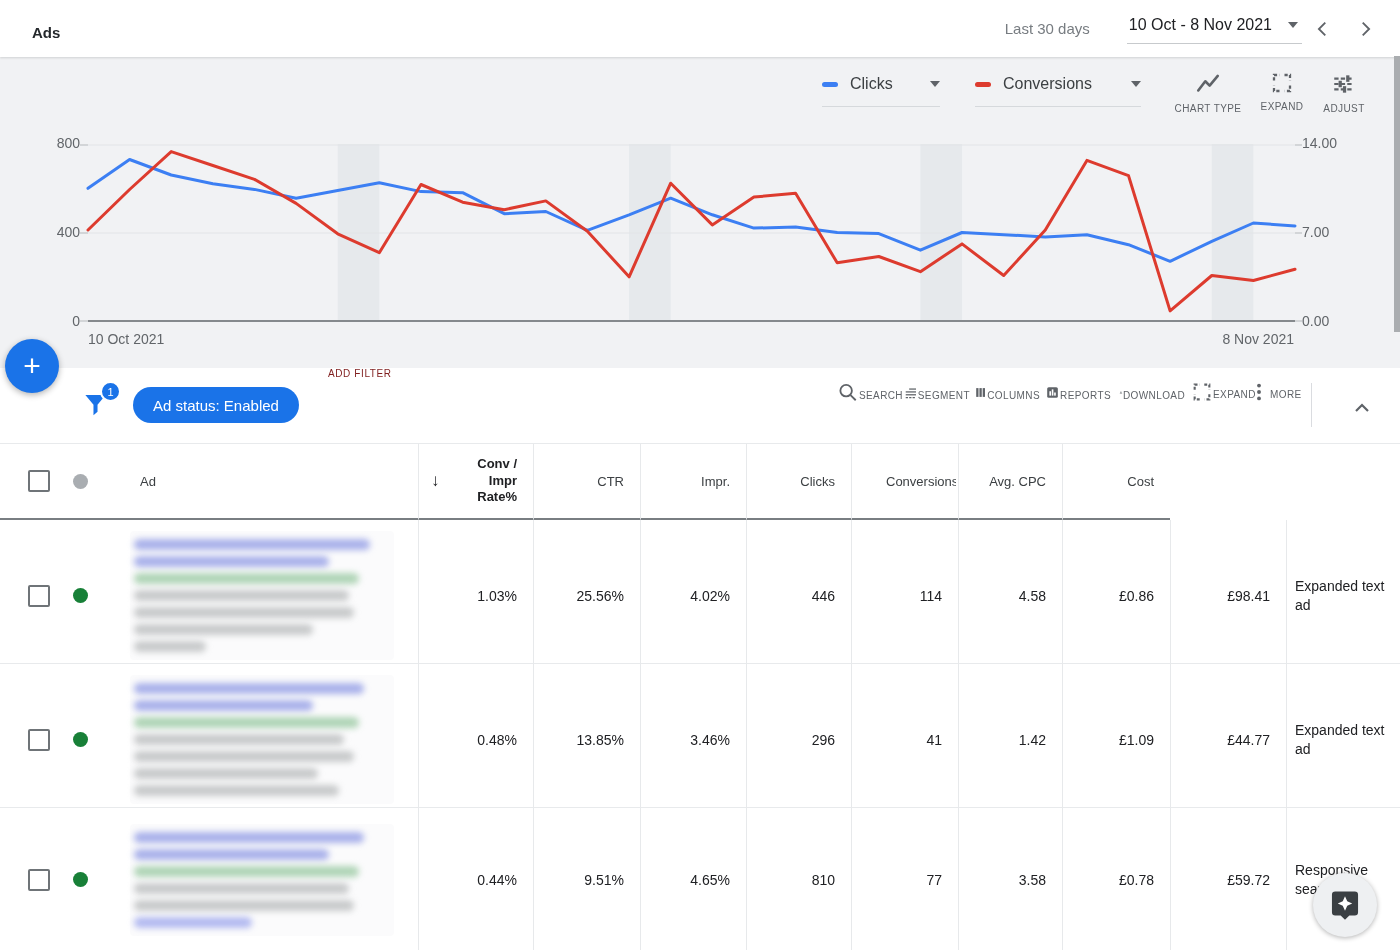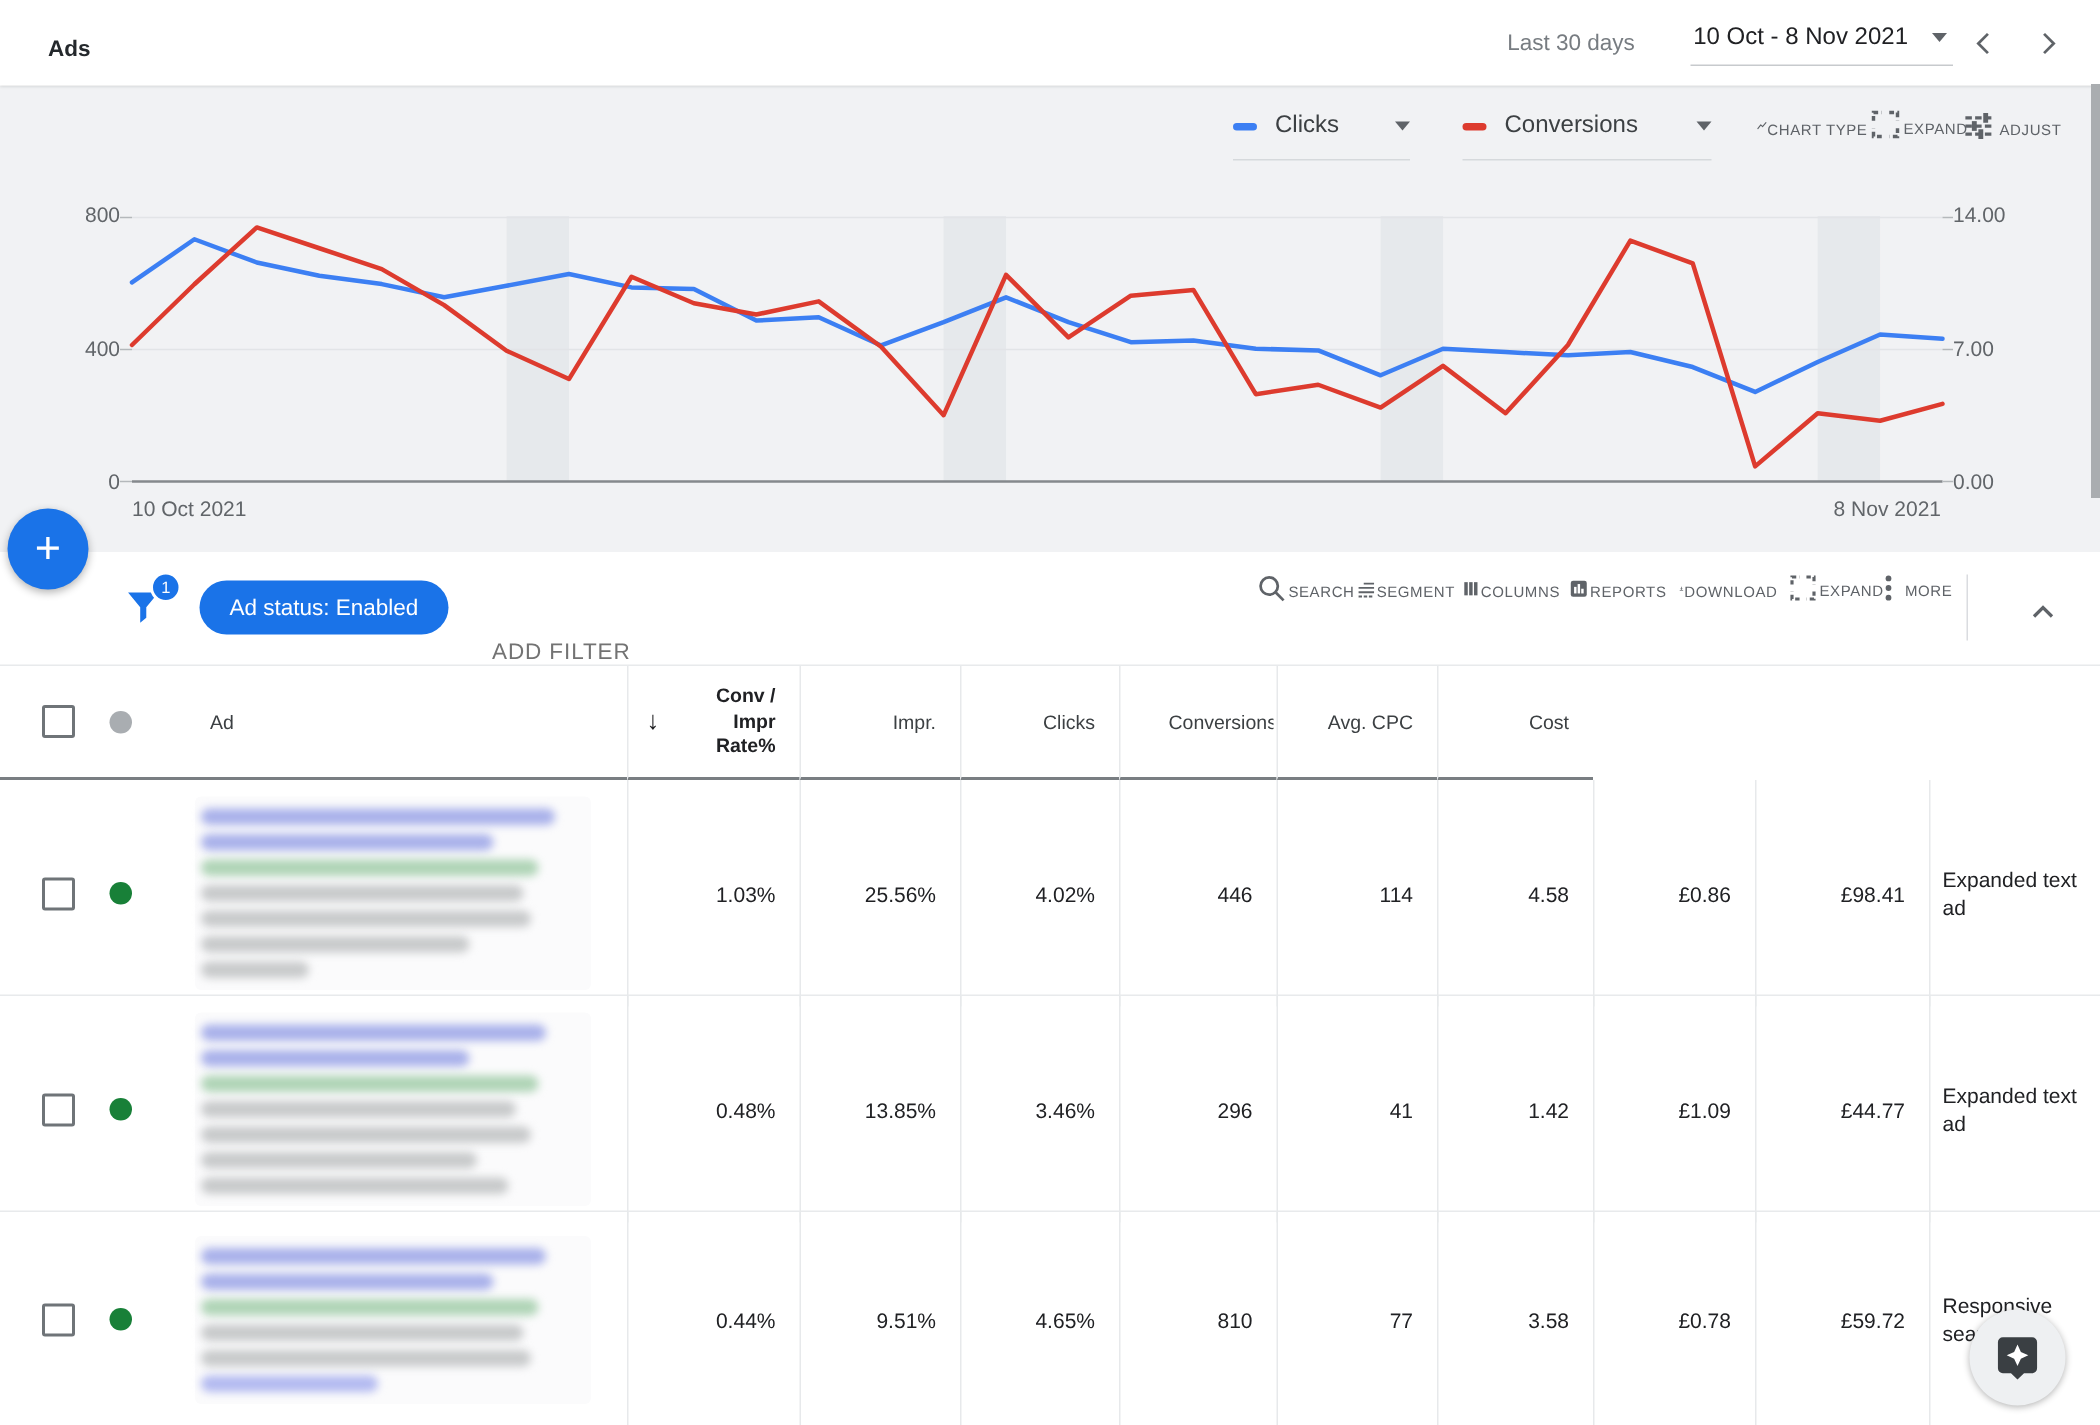--- a/index.html
+++ b/index.html
@@ -19,21 +19,21 @@
   .navchev{width:42px;height:42px;display:flex;align-items:center;justify-content:center;cursor:pointer;background:none;border:none;padding:0;}
 
   
   .chart-section{position:absolute;top:57px;left:0;width:1400px;height:311px;background:#f1f2f4;}
   .legend{position:absolute;top:18px;display:flex;align-items:center;border-bottom:1px solid #d6d9dc;
           padding-bottom:13px;cursor:pointer;}
   #legend-clicks{left:822px;width:118px;}
   #legend-conversions{left:975px;width:166px;}
   .dash{width:16px;height:5px;border-radius:2.5px;margin-right:12px;flex:none;}
   .legend-label{font-size:16px;color:#3c4043;flex:1;}
-  .tool-stack{position:absolute;top:14px;width:74px;display:flex;flex-direction:row;align-items:center;cursor:pointer;}
+  .tool-stack{position:absolute;top:14px;width:74px;display:flex;flex-direction:column;align-items:center;cursor:pointer;}
   #tool-chart-type{left:1171px;}
   #tool-expand-chart{left:1245px;}
   #tool-adjust{left:1307px;}
   .tool-label{font-size:10px;color:#5f6368;margin-top:6px;letter-spacing:.4px;white-space:nowrap;}
   .yl{position:absolute;left:34px;width:46px;text-align:right;font-size:14px;color:#616569;}
   .yr{position:absolute;left:1302px;font-size:14px;color:#616569;}
   .xl{position:absolute;top:274px;font-size:14px;color:#616569;}
   #xl-start{left:88px;}
   #xl-end{right:106px;}
   #chart-svg{position:absolute;left:80px;top:87px;}
@@ -43,22 +43,22 @@
        color:#fff;z-index:7;display:flex;align-items:center;justify-content:center;font-size:30px;font-weight:normal;
        box-shadow:0 2px 6px rgba(0,0,0,.3);cursor:pointer;}
 
   
   .filterbar{position:absolute;top:368px;left:0;width:1400px;height:75px;background:#fff;}
   .funnel{position:absolute;left:82px;top:23px;cursor:pointer;}
   .filter-badge{position:absolute;left:100px;top:13px;width:17px;height:17px;border-radius:50%;background:#1a73e8;
        color:#fff;font-size:11px;display:flex;align-items:center;justify-content:center;border:2px solid #fff;}
   .chip{position:absolute;left:133px;top:19px;height:36px;border-radius:18px;background:#1a73e8;color:#fff;
        display:flex;align-items:center;padding:0 20px;font-size:15px;cursor:pointer;}
-  .addfilter{position:absolute;left:328px;top:0;height:75px;display:flex;align-items:flex-end;
-       font-size:15px;color:#737373;letter-spacing:.6px;cursor:pointer;}
+  .addfilter{position:absolute;left:328px;top:0;height:75px;display:flex;align-items:flex-start;
+       font-size:10px;color:#7f1d1d;letter-spacing:.6px;cursor:pointer;}
   .tstack{position:absolute;top:13px;width:66px;display:flex;flex-direction:row;align-items:center;cursor:pointer;}
   .tstack .tool-label{margin-top:5px;}
   #ts-search{left:837px;}  #ts-segment{left:904px;} #ts-columns{left:974px;} #ts-reports{left:1045px;}
   #ts-download{left:1119px;} #ts-expand{left:1191px;} #ts-more{left:1248px;}
   .tb-divider{position:absolute;left:1311px;top:15px;width:1px;height:44px;background:#dadce0;}
   .collapse-btn{position:absolute;left:1344px;top:22px;width:36px;height:36px;display:flex;align-items:center;justify-content:center;cursor:pointer;background:none;border:none;}
 
   
   .tgrid{display:grid;grid-template-columns:60px 50px 308px 115px 107px 106px 105px 107px 104px 108px 116px 114px;width:1400px;}
   .thead{position:absolute;top:443px;left:0;border-top:1px solid #e8eaec;background:#fff;height:77px;}
@@ -281,20 +281,23 @@
       <span class="dot gray"></span>
     </div>
     <div class="th ad-col-head">
       <span>Ad</span>
     </div>
     <div class="th sep th-sort">
       <span class="sort-arrow">↓</span>
       <span class="sort-label">Conv / Impr Rate%</span>
     </div>
     <div class="th sep num">
+        <span>CTR</span>
+      </div>
+    <div class="th sep num">
         <span>Impr.</span>
       </div>
     <div class="th sep num">
         <span>Clicks</span>
       </div>
     <div class="th sep num" style="padding-right:2px">
         <span class="clip-label">Conversions</span>
       </div>
     <div class="th sep num">
         <span>Avg. CPC</span>

